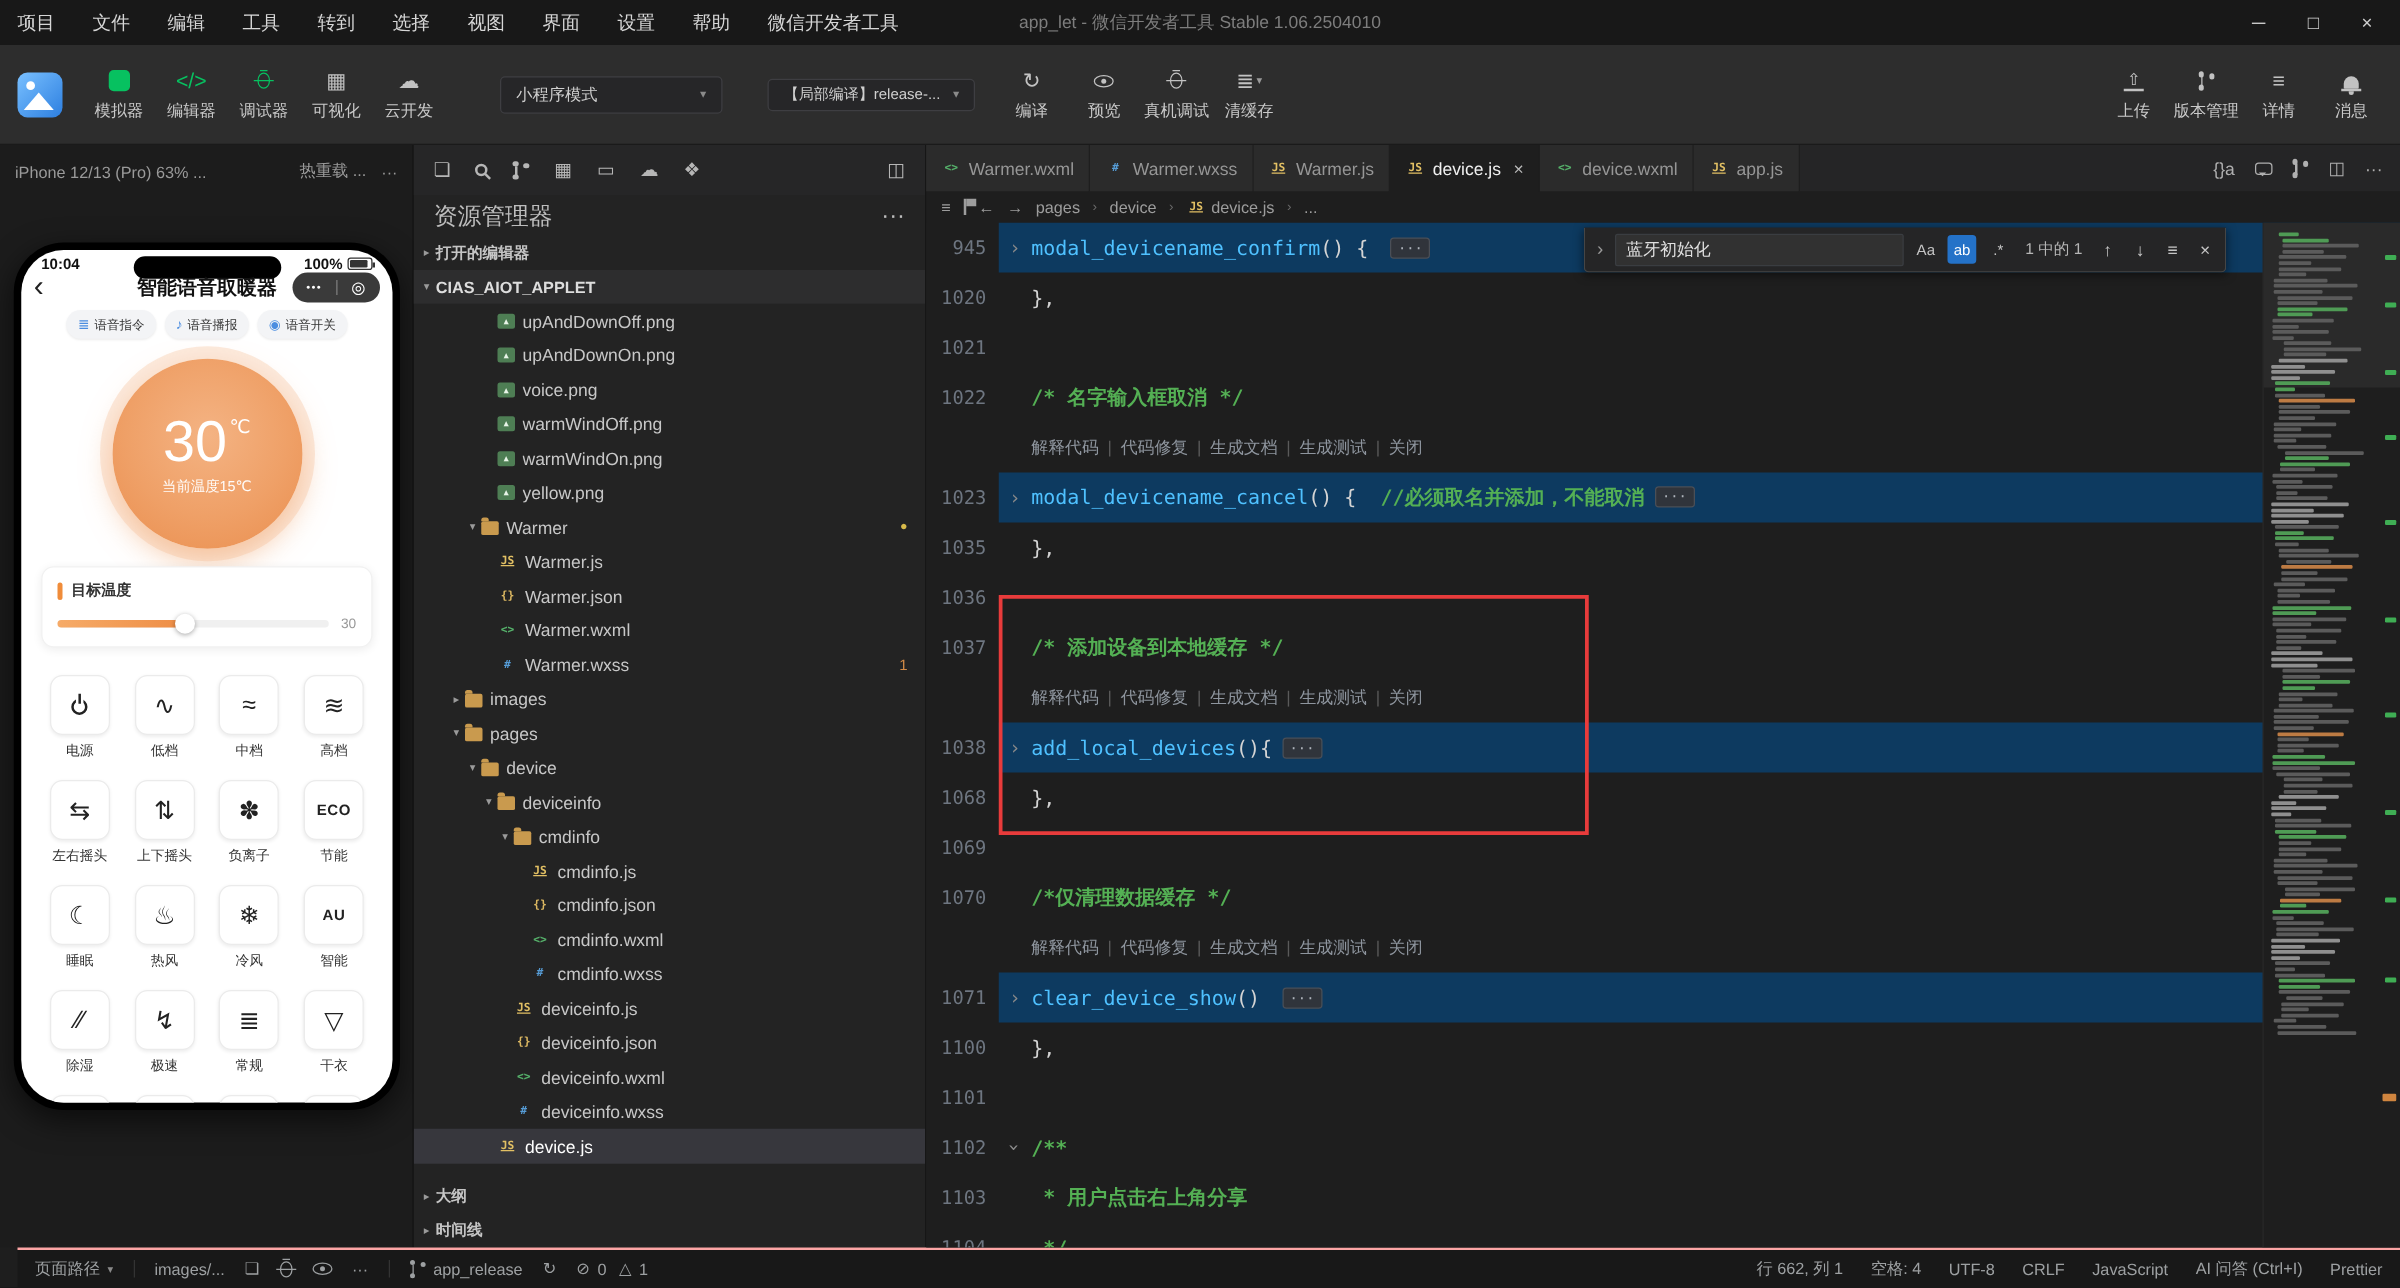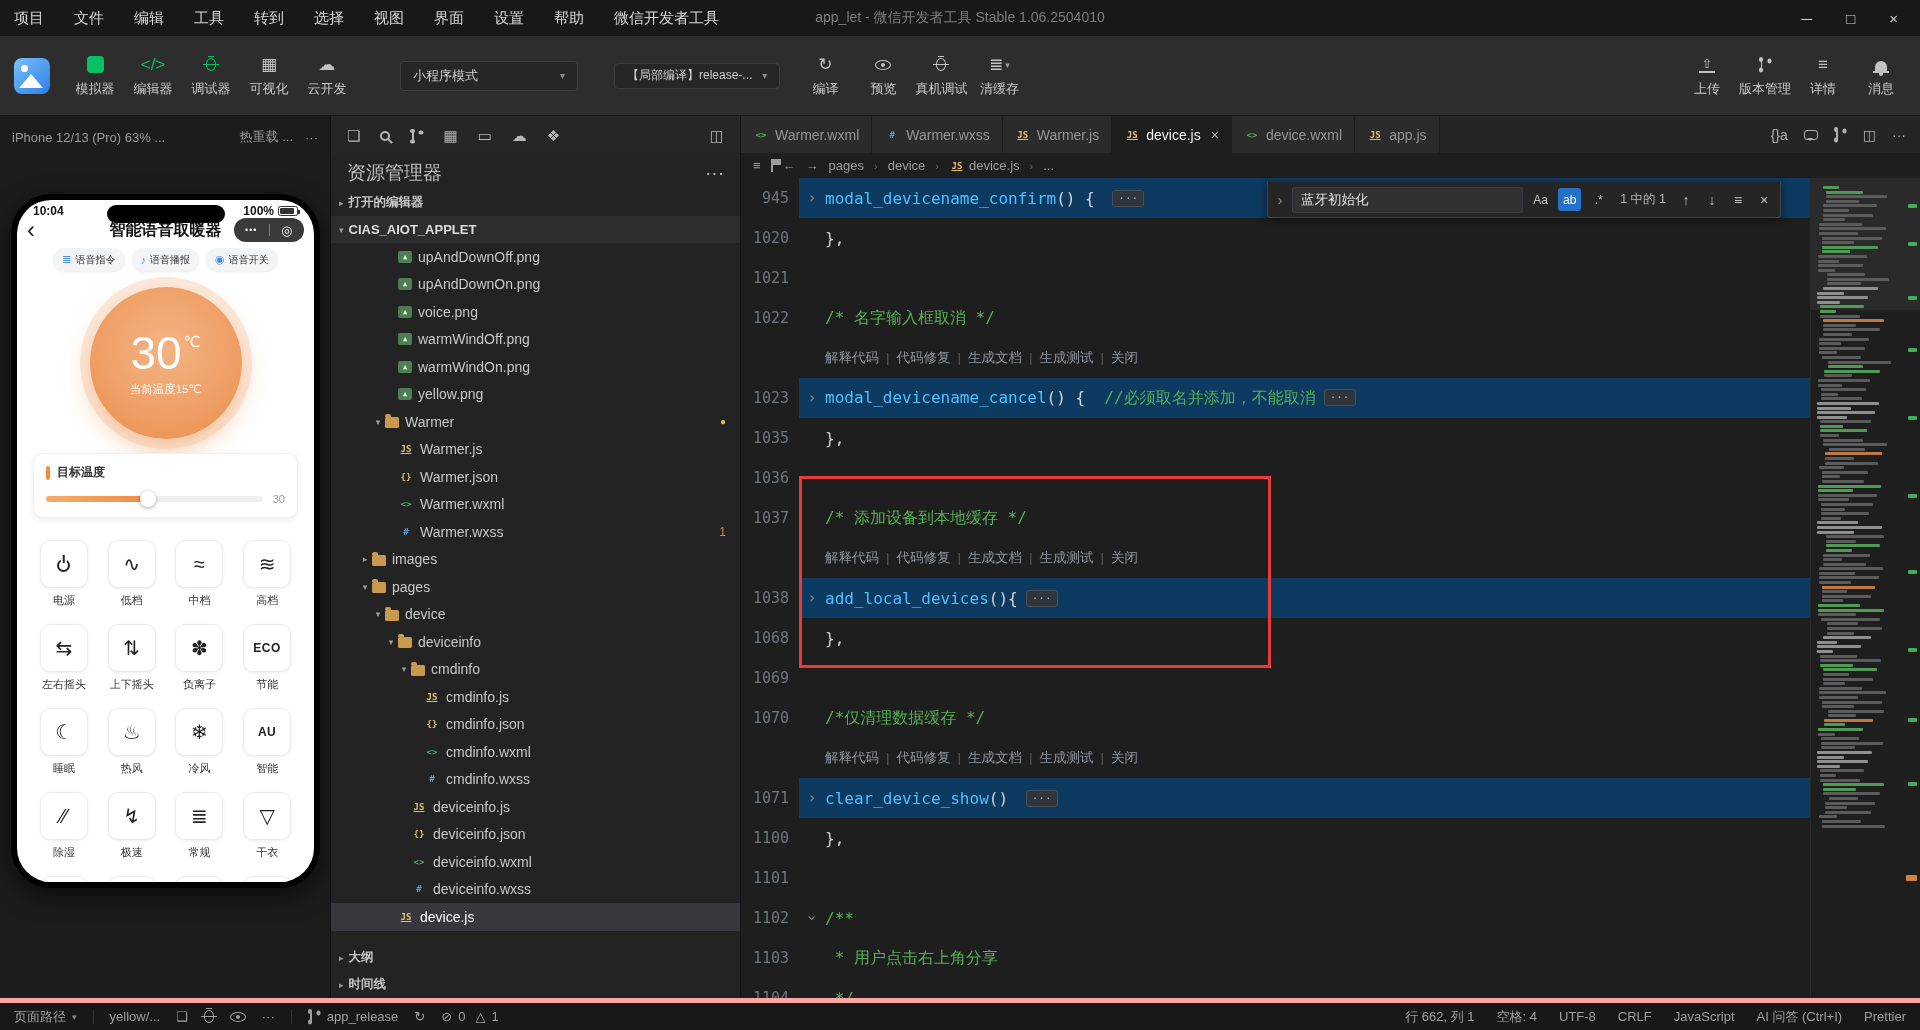--- a/index.html
+++ b/index.html
@@ -137,21 +137,21 @@
   .codewrap { flex:1; position:relative; overflow:hidden; background:#1e1e1e;
     font-family:"DejaVu Sans Mono",monospace; }
   .cl { height:40px; display:flex; align-items:center; }
   .cl .ln { width:58px; text-align:right; padding-right:10px; color:#6e7681; font-size:15px; flex:none; }
   .cl .body { flex:1; display:flex; align-items:center; height:100%; min-width:0; }
   .cl .body.hl { background:#0d3a60; }
   .cl .gchev { width:26px; text-align:center; color:#8a8a8a; font-size:15px; flex:none; cursor:pointer; }
   .cl .code { white-space:pre; font-size:16px; color:#d4d4d4; }
   .s-fn { color:#4fc1ff; }
   .s-pl { color:#d4d4d4; }
-  .s-cm { color:#54b054; }
+  .s-cm { color:#54b054;font-weight:bold; }
   .s-fold { display:inline-block; background:#30343b; border:1px solid #4a4f57; border-radius:3px;
     color:#aeb4bc; font-size:11px; line-height:15px; padding:0 5px; margin-left:8px; vertical-align:2px; }
   .code.lens { font-family:"Liberation Sans","DejaVu Sans",sans-serif; font-size:13.5px; color:#8e959e; }
   .lens-sep { color:#5a5a5a; padding:0 7px; }
   .lens-action { cursor:pointer; }
   .rot90 { display:inline-block; transform:rotate(90deg); }
 
   .redbox { position:absolute; left:58px; top:298px; width:472px; height:192px;
     border:3px solid #e83b3b; z-index:6; pointer-events:none; }
 
@@ -176,22 +176,22 @@
   .mm-w { background:#8f8f8f; }
   .mm-green { background:#4f9b55; }
   .mm-o { background:#bd7b43; }
   .mm-viewport { position:absolute; left:0; right:0; top:0; height:132px; background:rgba(255,255,255,.055); }
   .mm-ruler { position:absolute; right:0; top:0; bottom:0; width:15px; }
   .rmark { position:absolute; right:3px; width:9px; height:4px; border-radius:1px; }
   .rmark.g { background:#3fae54; }
   .rmark.o { background:#d0853f; width:11px; height:6px; }
 
   
-  .statusbar { height:32px; background:#181818; border-top:5px solid #fca5a5; display:flex; align-items:center;
-    color:#9da0a2; font-size:13px; flex:none; padding:0 14px; }
+  .statusbar { height:32px; background:#181818; border-top:2px solid #fca5a5; display:flex; align-items:center;
+    color:#9da0a2; font-size:13px; flex:none; padding:0 14px;margin-left:14px; }
   .sb-left { display:flex; align-items:center; gap:16px; }
   .sb-group { display:flex; align-items:center; gap:6px; cursor:pointer; }
   .sb-right { margin-left:auto; display:flex; align-items:center; gap:22px; }
   .sb-item { cursor:pointer; white-space:nowrap; }
   .sb-sep { width:1px; height:14px; background:#333; }
 
   
   .gi { display:inline-block; position:relative; }
   .gi-sim { width:17px; height:17px; background:#07c160; border-radius:4px; }
   .gi-search { width:10px; height:10px; border:2px solid currentColor; border-radius:50%; }
@@ -1072,21 +1072,21 @@
     </div>
   </div>
 
   <div class="statusbar">
     <div class="sb-left">
       <span class="sb-group">
         <span>页面路径</span>
         <span style="font-size:9px;color:#8a8a8a;">▾</span>
       </span>
       <span class="sb-sep"></span>
-      <span class="sb-item">yellow/...</span>
+      <span class="sb-item">images/...</span>
       <span id="sbLeftIcons" style="display:flex;gap:16px;align-items:center;">
           <span class="glyph">❏</span>
           <span class="gi gi-bug"></span>
           <span class="gi gi-eye"></span>
           <span class="glyph">···</span>
         </span>
       <span class="sb-sep"></span>
       <span class="sb-group">
         <span class="gi gi-branch"></span>
         <span>app_release</span>

